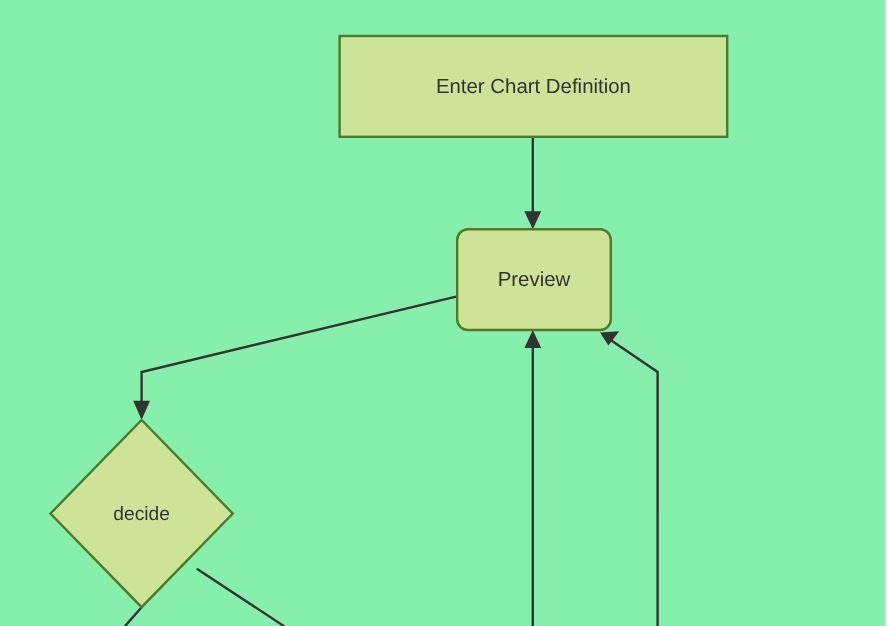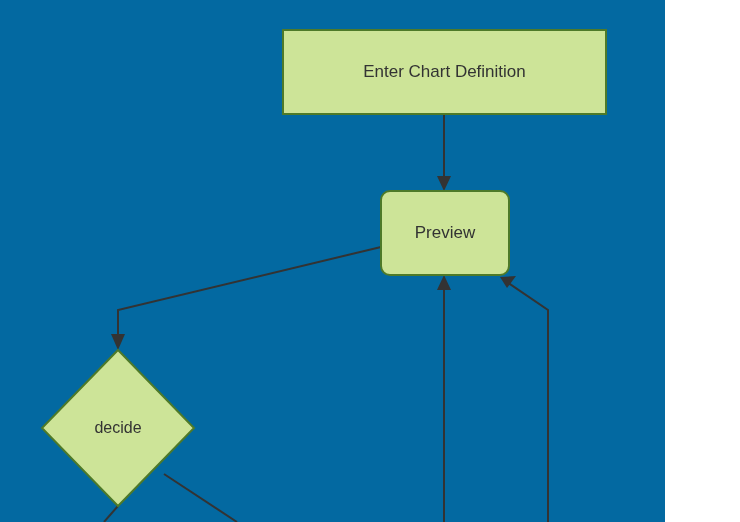--- a/index.html
+++ b/index.html
@@ -6,23 +6,23 @@
   html, body {
     margin: 0;
     padding: 0;
     background: #ffffff;
   }
   body {
     font-family: "Liberation Sans", "DejaVu Sans", sans-serif;
   }
   #canvas {
     position: relative;
-    width: 665px;
+    width: 738px;
     height: 522px;
-    background: #0369a1;
+    background: #86efac;
     overflow: hidden;
   }
   #diagram-svg {
     position: absolute;
     left: 0;
     top: 0;
     width: 740px;
     height: 522px;
     display: block;
   }

